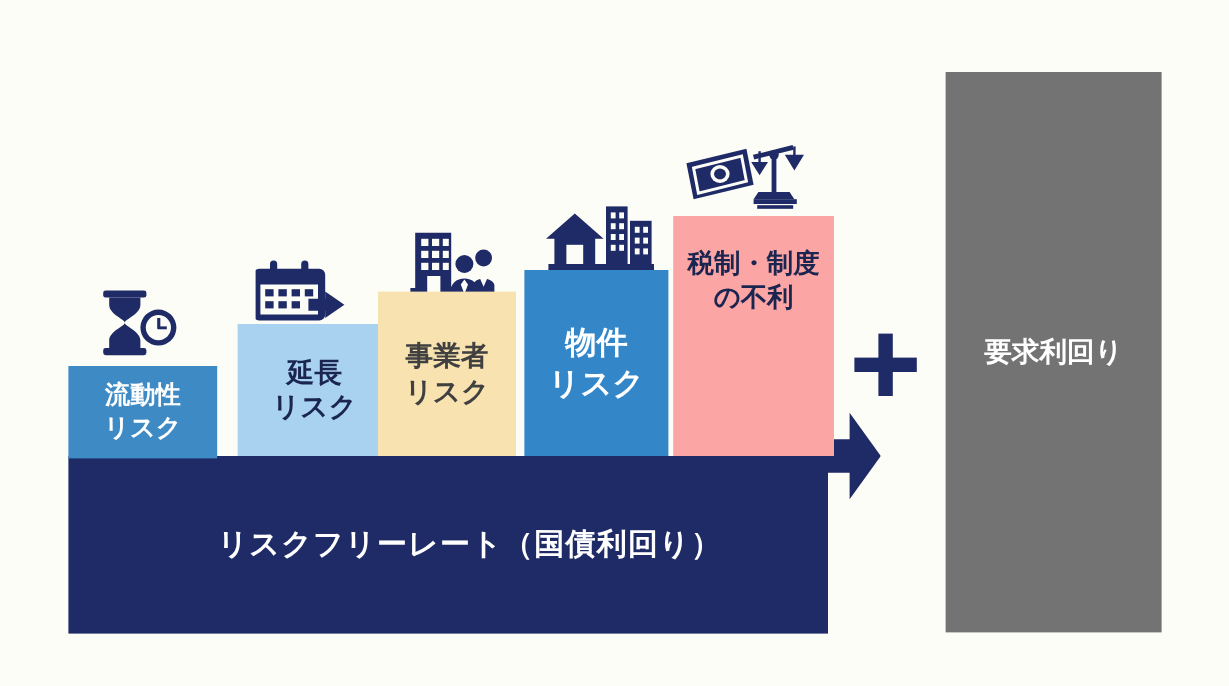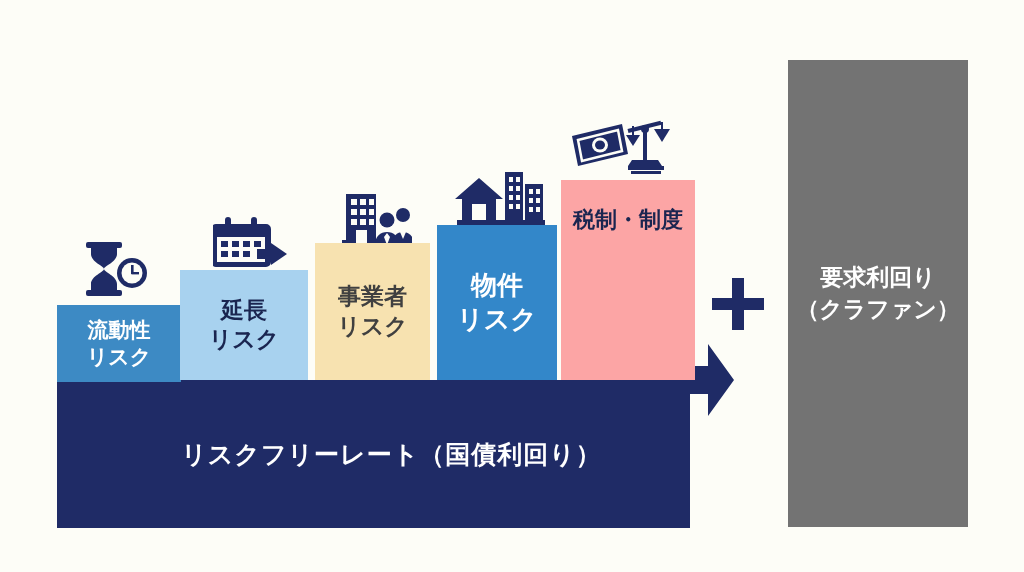--- a/index.html
+++ b/index.html
@@ -153,21 +153,21 @@
         <rect x="19" y="25" width="7" height="6"></rect>
         <rect x="30" y="25" width="7" height="6"></rect>
         <rect x="41" y="25" width="7" height="6"></rect>
         <rect x="8" y="35" width="7" height="6"></rect>
         <rect x="19" y="35" width="7" height="6"></rect>
         <rect x="30" y="35" width="7" height="6"></rect>
         <polygon points="44,33 58,33 58,27 74,38 58,49 58,43 44,43"></polygon>
       </g>
     </svg>
   </div>
-  <div class="abs step-bar" style="left:180px; top:270px; width:128px; height:110px; background:#a8d2ef; color:#1a2550; font-size:23px;">
+  <div class="abs step-bar" style="left:198px; top:270px; width:128px; height:110px; background:#a8d2ef; color:#1a2550; font-size:23px;">
     <span class="bar-text">
       <span class="bar-line">延長</span>
       <span class="bar-line">リスク</span>
     </span>
   </div>
 
   <div class="abs step-icon" style="left:340px; top:192px;">
     <svg width="72" height="56" viewBox="0 0 72 56" aria-hidden="true">
       <g fill="#1f2b66">
         <path d="M6 2 h30 v50 h-30 z"></path>
@@ -263,28 +263,28 @@
 
         <path d="M62 44 h26 l4 6 h-34 z"></path>
         <rect x="58" y="50" width="36" height="4"></rect>
         <rect x="61" y="55" width="30" height="3"></rect>
       </g>
     </svg>
   </div>
   <div class="abs step-bar" style="left:561px; top:180px; width:134px; height:200px; background:#fca5a5; color:#1a2550; font-size:22px; align-items:flex-start; padding-top:26px;">
     <span class="bar-text">
       <span class="bar-line">税制・制度</span>
+      <span class="bar-line">の不利</span>
     </span>
   </div>
 
   <div class="abs plus-sign">
     <span class="pv"></span>
     <span class="ph"></span>
   </div>
 
   <div class="abs yield-panel">
     <span class="yield-panel-label">
       <span class="yl">要求利回り</span>
-      <span class="yl">（クラファン）</span>
     </span>
   </div>
 
 </div>
 
 </body></html>

